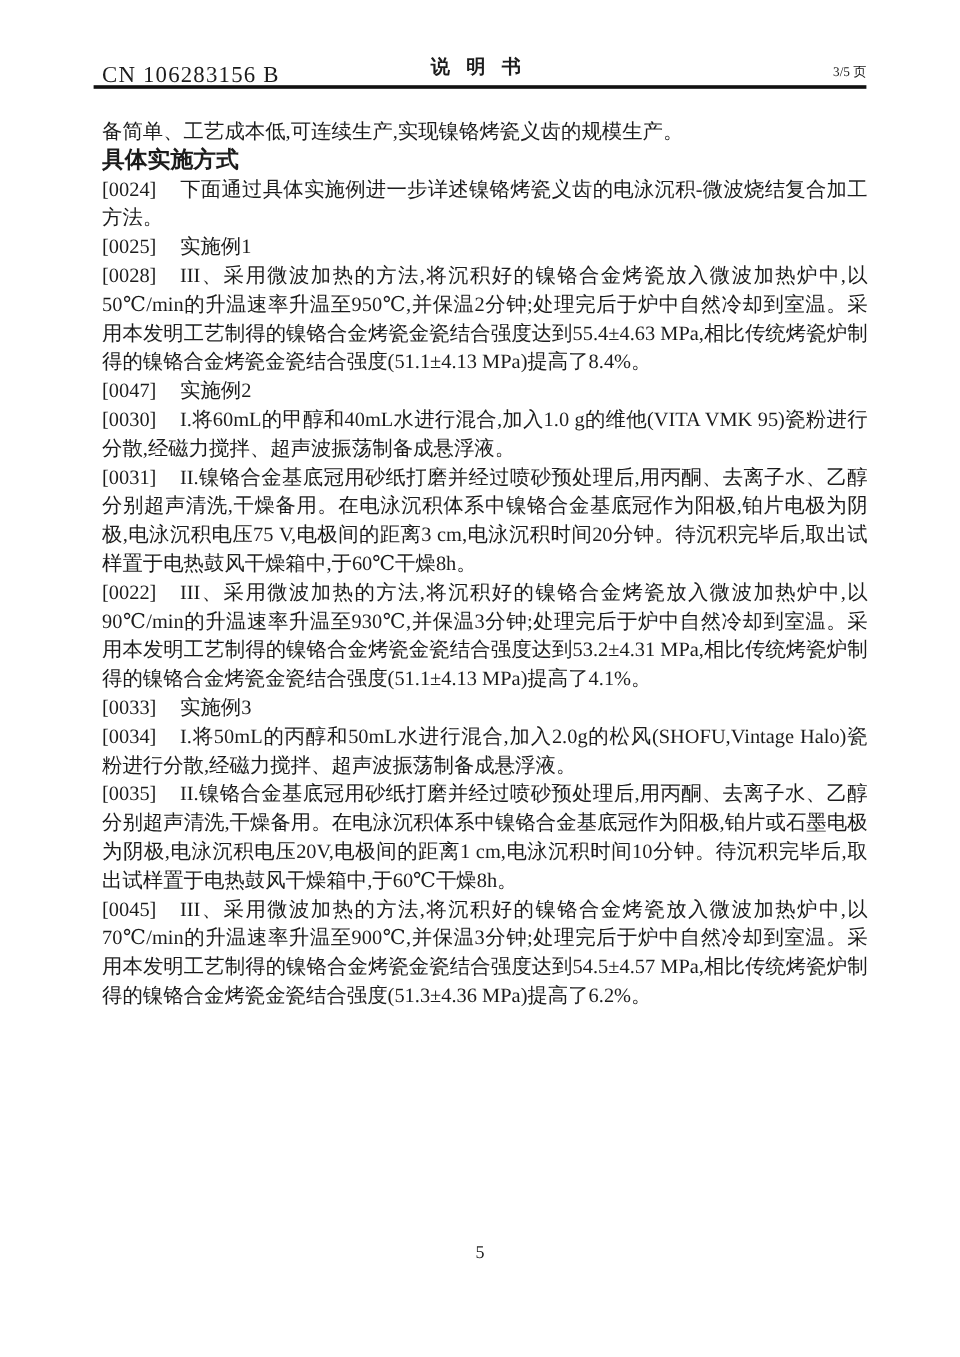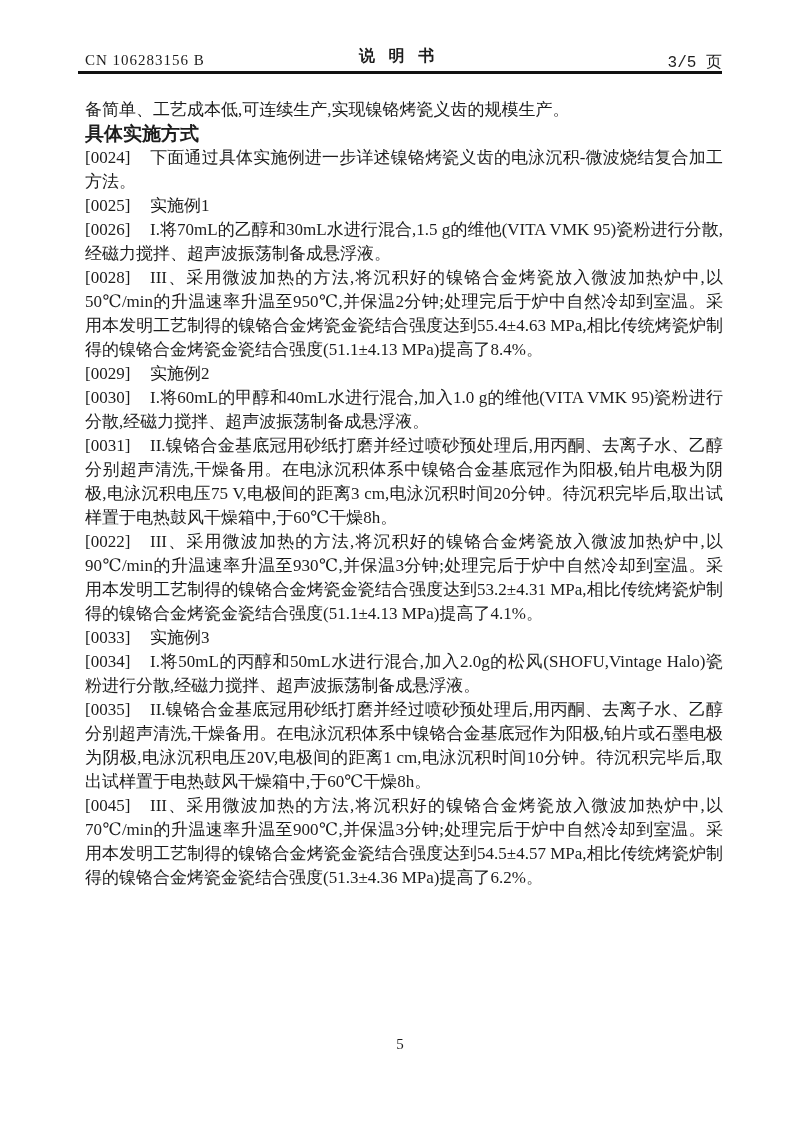--- a/index.html
+++ b/index.html
@@ -9,30 +9,30 @@
     background:#ffffff;
     font-family:"Liberation Serif","DejaVu Serif",serif;
     color:#1c1c1c;
     overflow:hidden;
   }
   .header{
     position:absolute;top:46px;left:78px;width:644px;height:26px;
   }
   .doc-num{
     position:absolute;left:7px;top:6px;
-    font-size:15px;letter-spacing:1px;white-space:nowrap;
+    font-size:19px;letter-spacing:1px;white-space:nowrap;
   }
   .doc-title{
     position:absolute;left:50%;top:0;transform:translateX(-50%);
     font-size:16px;font-weight:600;
     letter-spacing:0.85em;text-indent:0.425em;white-space:nowrap;
   }
   .page-indicator{
     position:absolute;right:0;top:6px;
-    font-size:16px;white-space:nowrap;font-family:Liberation Mono, monospace;
+    font-size:11px;white-space:nowrap;
   }
   .rule{
     position:absolute;top:71px;left:78px;width:644px;height:3px;
     background:#111111;
   }
   .body{
     position:absolute;top:86px;left:85px;width:638px;
     font-size:17px;line-height:24px;
     text-align:justify;
     margin-top:12px;
@@ -61,23 +61,22 @@
 
   <div class="rule"></div>
 
   <div class="body">
     <p>备简单、工艺成本低,可连续生产,实现镍铬烤瓷义齿的规模生产。</p>
 
     <p class="section-heading">具体实施方式</p>
 
     <p><span class="pnum">[0024]</span><span>下面通过具体实施例进一步详述镍铬烤瓷义齿的电泳沉积-微波烧结复合加工方法。</span></p>
     <p><span class="pnum">[0025]</span><span>实施例1</span></p>
-    <p><span class="pnum">[0026]</span><span>I.将70mL的乙醇和30mL水进行混合,1.5 g的维他(VITA VMK 95)瓷粉进行分散,经磁力搅拌、超声波振荡制备成悬浮液。</span></p>
     <p><span class="pnum">[0028]</span><span>III、采用微波加热的方法,将沉积好的镍铬合金烤瓷放入微波加热炉中,以50℃/min的升温速率升温至950℃,并保温2分钟;处理完后于炉中自然冷却到室温。采用本发明工艺制得的镍铬合金烤瓷金瓷结合强度达到55.4±4.63 MPa,相比传统烤瓷炉制得的镍铬合金烤瓷金瓷结合强度(51.1±4.13 MPa)提高了8.4%。</span></p>
-    <p><span class="pnum">[0029]</span><span>实施例2</span></p>
+    <p><span class="pnum">[0047]</span><span>实施例2</span></p>
     <p><span class="pnum">[0030]</span><span>I.将60mL的甲醇和40mL水进行混合,加入1.0 g的维他(VITA VMK 95)瓷粉进行分散,经磁力搅拌、超声波振荡制备成悬浮液。</span></p>
     <p><span class="pnum">[0031]</span><span>II.镍铬合金基底冠用砂纸打磨并经过喷砂预处理后,用丙酮、去离子水、乙醇分别超声清洗,干燥备用。在电泳沉积体系中镍铬合金基底冠作为阳极,铂片电极为阴极,电泳沉积电压75 V,电极间的距离3 cm,电泳沉积时间20分钟。待沉积完毕后,取出试样置于电热鼓风干燥箱中,于60℃干燥8h。</span></p>
     <p><span class="pnum">[0022]</span><span>III、采用微波加热的方法,将沉积好的镍铬合金烤瓷放入微波加热炉中,以90℃/min的升温速率升温至930℃,并保温3分钟;处理完后于炉中自然冷却到室温。采用本发明工艺制得的镍铬合金烤瓷金瓷结合强度达到53.2±4.31 MPa,相比传统烤瓷炉制得的镍铬合金烤瓷金瓷结合强度(51.1±4.13 MPa)提高了4.1%。</span></p>
     <p><span class="pnum">[0033]</span><span>实施例3</span></p>
     <p><span class="pnum">[0034]</span><span>I.将50mL的丙醇和50mL水进行混合,加入2.0g的松风(SHOFU,Vintage Halo)瓷粉进行分散,经磁力搅拌、超声波振荡制备成悬浮液。</span></p>
     <p><span class="pnum">[0035]</span><span>II.镍铬合金基底冠用砂纸打磨并经过喷砂预处理后,用丙酮、去离子水、乙醇分别超声清洗,干燥备用。在电泳沉积体系中镍铬合金基底冠作为阳极,铂片或石墨电极为阴极,电泳沉积电压20V,电极间的距离1 cm,电泳沉积时间10分钟。待沉积完毕后,取出试样置于电热鼓风干燥箱中,于60℃干燥8h。</span></p>
     <p><span class="pnum">[0045]</span><span>III、采用微波加热的方法,将沉积好的镍铬合金烤瓷放入微波加热炉中,以70℃/min的升温速率升温至900℃,并保温3分钟;处理完后于炉中自然冷却到室温。采用本发明工艺制得的镍铬合金烤瓷金瓷结合强度达到54.5±4.57 MPa,相比传统烤瓷炉制得的镍铬合金烤瓷金瓷结合强度(51.3±4.36 MPa)提高了6.2%。</span></p>
   </div>
 
   <div class="footer">

